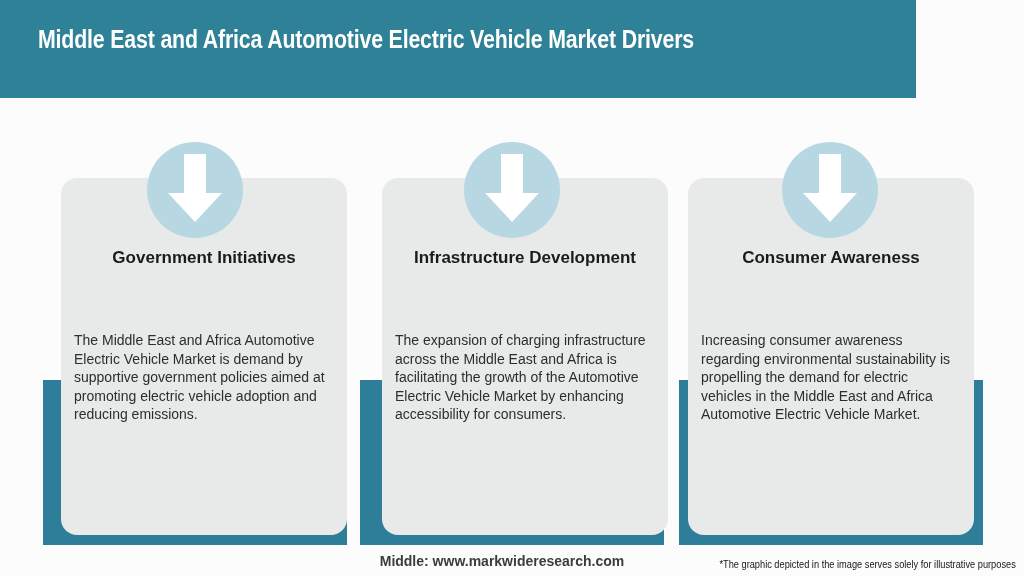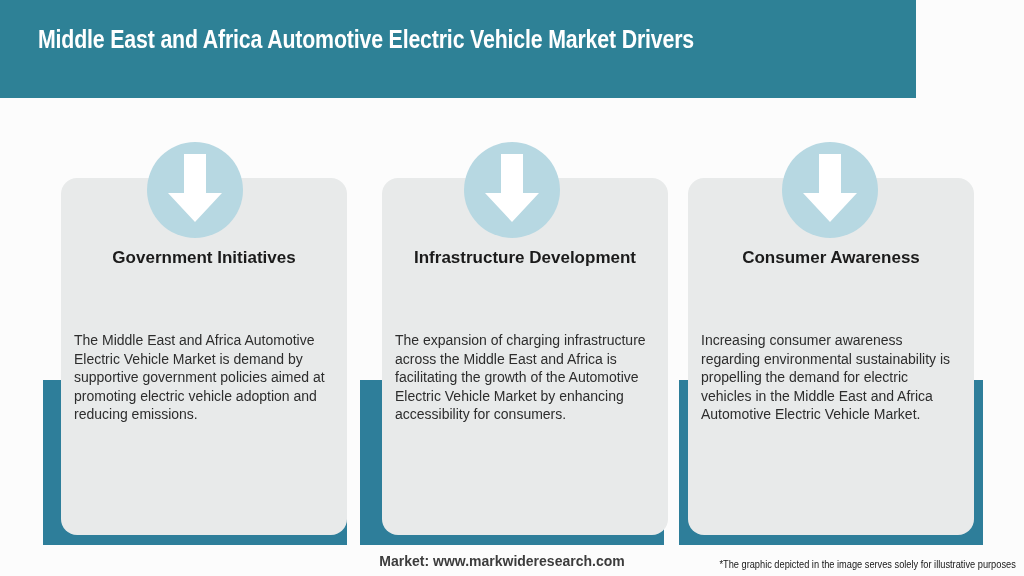--- a/index.html
+++ b/index.html
@@ -120,14 +120,14 @@
   <svg width="96" height="96" viewBox="0 0 96 96">
     <polygon points="37,12 59,12 59,51 75,51 48,80 21,51 37,51" fill="#ffffff"></polygon>
   </svg>
 </div>
 <div class="icon-circle i3">
   <svg width="96" height="96" viewBox="0 0 96 96">
     <polygon points="37,12 59,12 59,51 75,51 48,80 21,51 37,51" fill="#ffffff"></polygon>
   </svg>
 </div>
 
-<div class="source-text">Market: www.markwideresearch.com</div>
+<div class="source-text">Middle: www.markwideresearch.com</div>
 <div class="disclaimer-text">*The graphic depicted in the image serves solely for illustrative purposes</div>
 
 </body></html>

